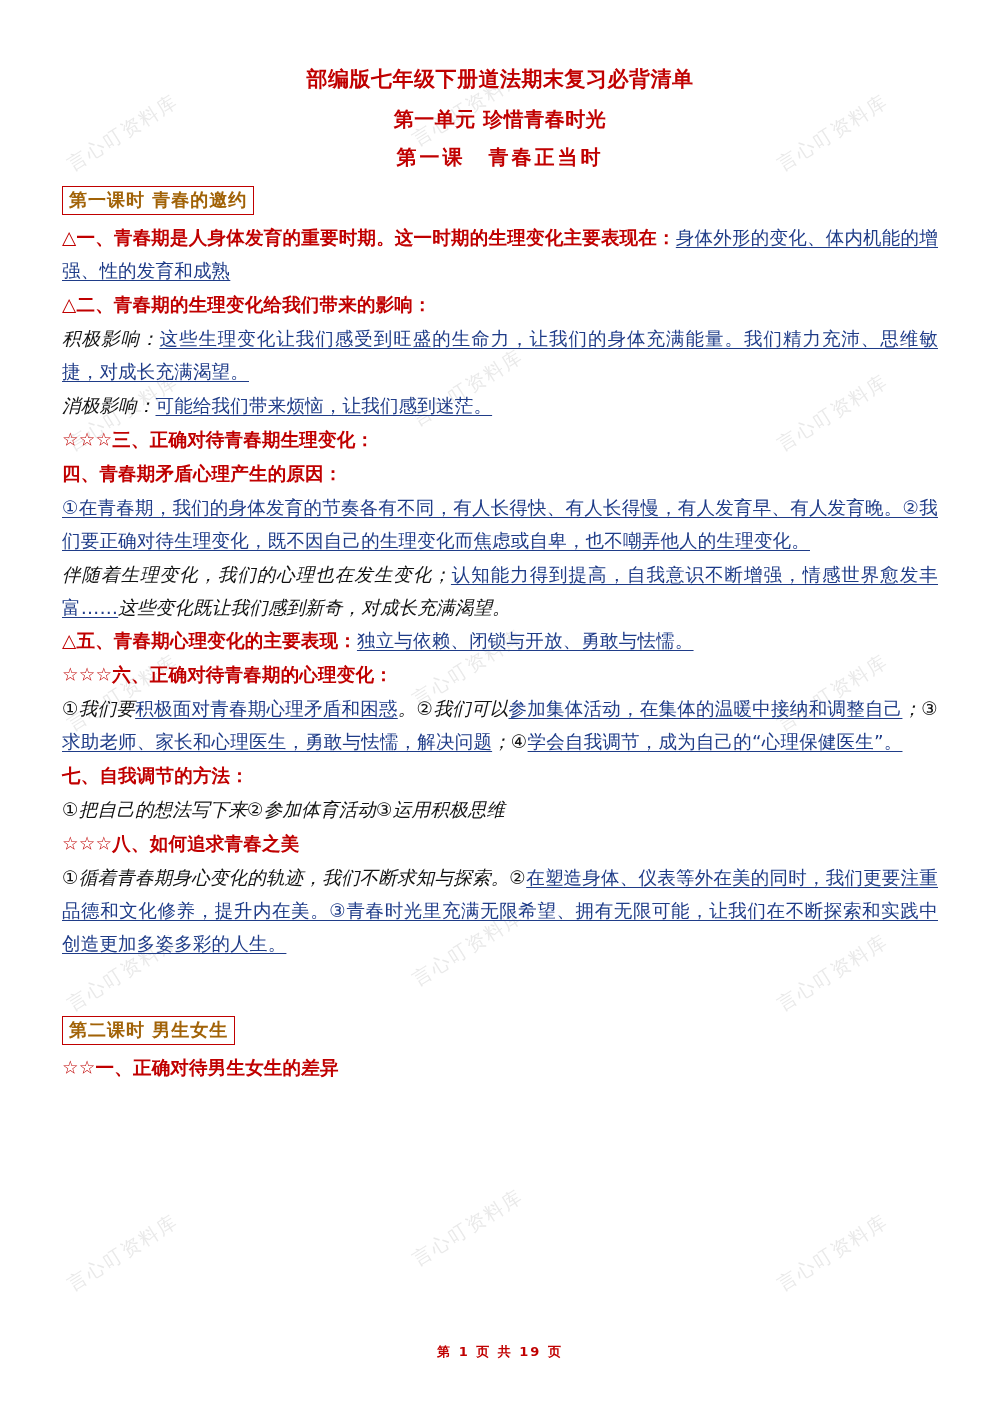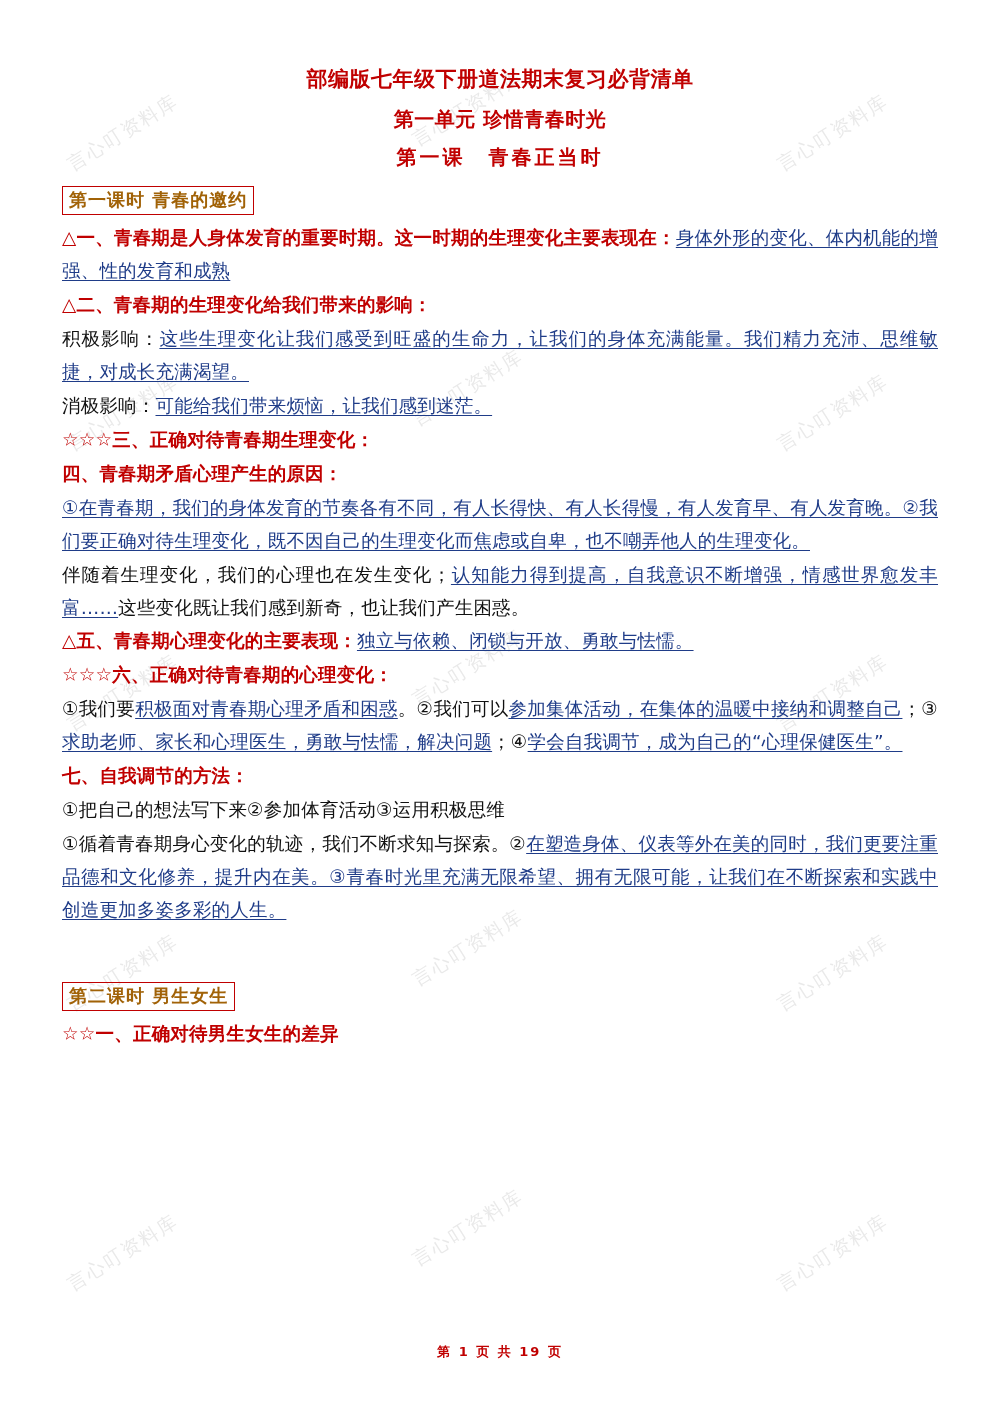--- a/index.html
+++ b/index.html
@@ -87,20 +87,21 @@
     font-weight: bold;
   }
   .a {           
     color: #1f3c88;
     text-decoration: underline;
     text-decoration-thickness: 1px;
     text-underline-offset: 3px;
   }
   .blk {         
     color: #111111;
+    font-style: italic;
   }
   .gap-lg { height: 44px; }
   .footer {
     position: absolute;
     left: 0;
     right: 0;
     bottom: 54px;
     text-align: center;
     color: #c00000;
     font-weight: bold;
@@ -142,26 +143,27 @@
 
     <div id="sections-host">
         <div><div class="section-head">第一课时  青春的邀约</div></div>
         <p class="para"><span class="q">△一、青春期是人身体发育的重要时期。这一时期的生理变化主要表现在：</span><span class="a">身体外形的变化、体内机能的增强、性的发育和成熟</span></p>
         <p class="para"><span class="q">△二、青春期的生理变化给我们带来的影响：</span></p>
         <p class="para"><span class="blk">积极影响：</span><span class="a">这些生理变化让我们感受到旺盛的生命力，让我们的身体充满能量。我们精力充沛、思维敏捷，对成长充满渴望。</span></p>
         <p class="para"><span class="blk">消极影响：</span><span class="a">可能给我们带来烦恼，让我们感到迷茫。</span></p>
         <p class="para"><span class="q">☆☆☆三、正确对待青春期生理变化：</span></p>
         <p class="para"><span class="q">四、青春期矛盾心理产生的原因：</span></p>
         <p class="para"><span class="a">①在青春期，我们的身体发育的节奏各有不同，有人长得快、有人长得慢，有人发育早、有人发育晚。②我们要正确对待生理变化，既不因自己的生理变化而焦虑或自卑，也不嘲弄他人的生理变化。</span></p>
-        <p class="para"><span class="blk">伴随着生理变化，我们的心理也在发生变化；</span><span class="a">认知能力得到提高，自我意识不断增强，情感世界愈发丰富……</span><span class="blk">这些变化既让我们感到新奇，也让我们产生困惑。</span></p>
+        <p class="para"><span class="blk">伴随着生理变化，我们的心理也在发生变化；</span><span class="a">认知能力得到提高，自我意识不断增强，情感世界愈发丰富……</span><span class="blk">这些变化既让我们感到新奇，对成长充满渴望。</span></p>
         <p class="para"><span class="q">△五、青春期心理变化的主要表现：</span><span class="a">独立与依赖、闭锁与开放、勇敢与怯懦。</span></p>
         <p class="para"><span class="q">☆☆☆六、正确对待青春期的心理变化：</span></p>
         <p class="para"><span class="blk">①我们要</span><span class="a">积极面对青春期心理矛盾和困惑</span><span class="blk">。②我们可以</span><span class="a">参加集体活动，在集体的温暖中接纳和调整自己</span><span class="blk">；③</span><span class="a">求助老师、家长和心理医生，勇敢与怯懦，解决问题</span><span class="blk">；④</span><span class="a">学会自我调节，成为自己的“心理保健医生”。</span></p>
         <p class="para"><span class="q">七、自我调节的方法：</span></p>
         <p class="para"><span class="blk">①把自己的想法写下来②参加体育活动③运用积极思维</span></p>
+        <p class="para"><span class="q">☆☆☆八、如何追求青春之美</span></p>
         <p class="para"><span class="blk">①循着青春期身心变化的轨迹，我们不断求知与探索。②</span><span class="a">在塑造身体、仪表等外在美的同时，我们更要注重品德和文化修养，提升内在美。③青春时光里充满无限希望、拥有无限可能，让我们在不断探索和实践中创造更加多姿多彩的人生。</span></p>
         <div class="gap-lg"></div>
         <div><div class="section-head">第二课时  男生女生</div></div>
         <p class="para"><span class="q">☆☆一、正确对待男生女生的差异</span></p>
       </div>
 
   </div>
 
   <div class="footer">第 1 页 共 19 页</div>
 </div>

